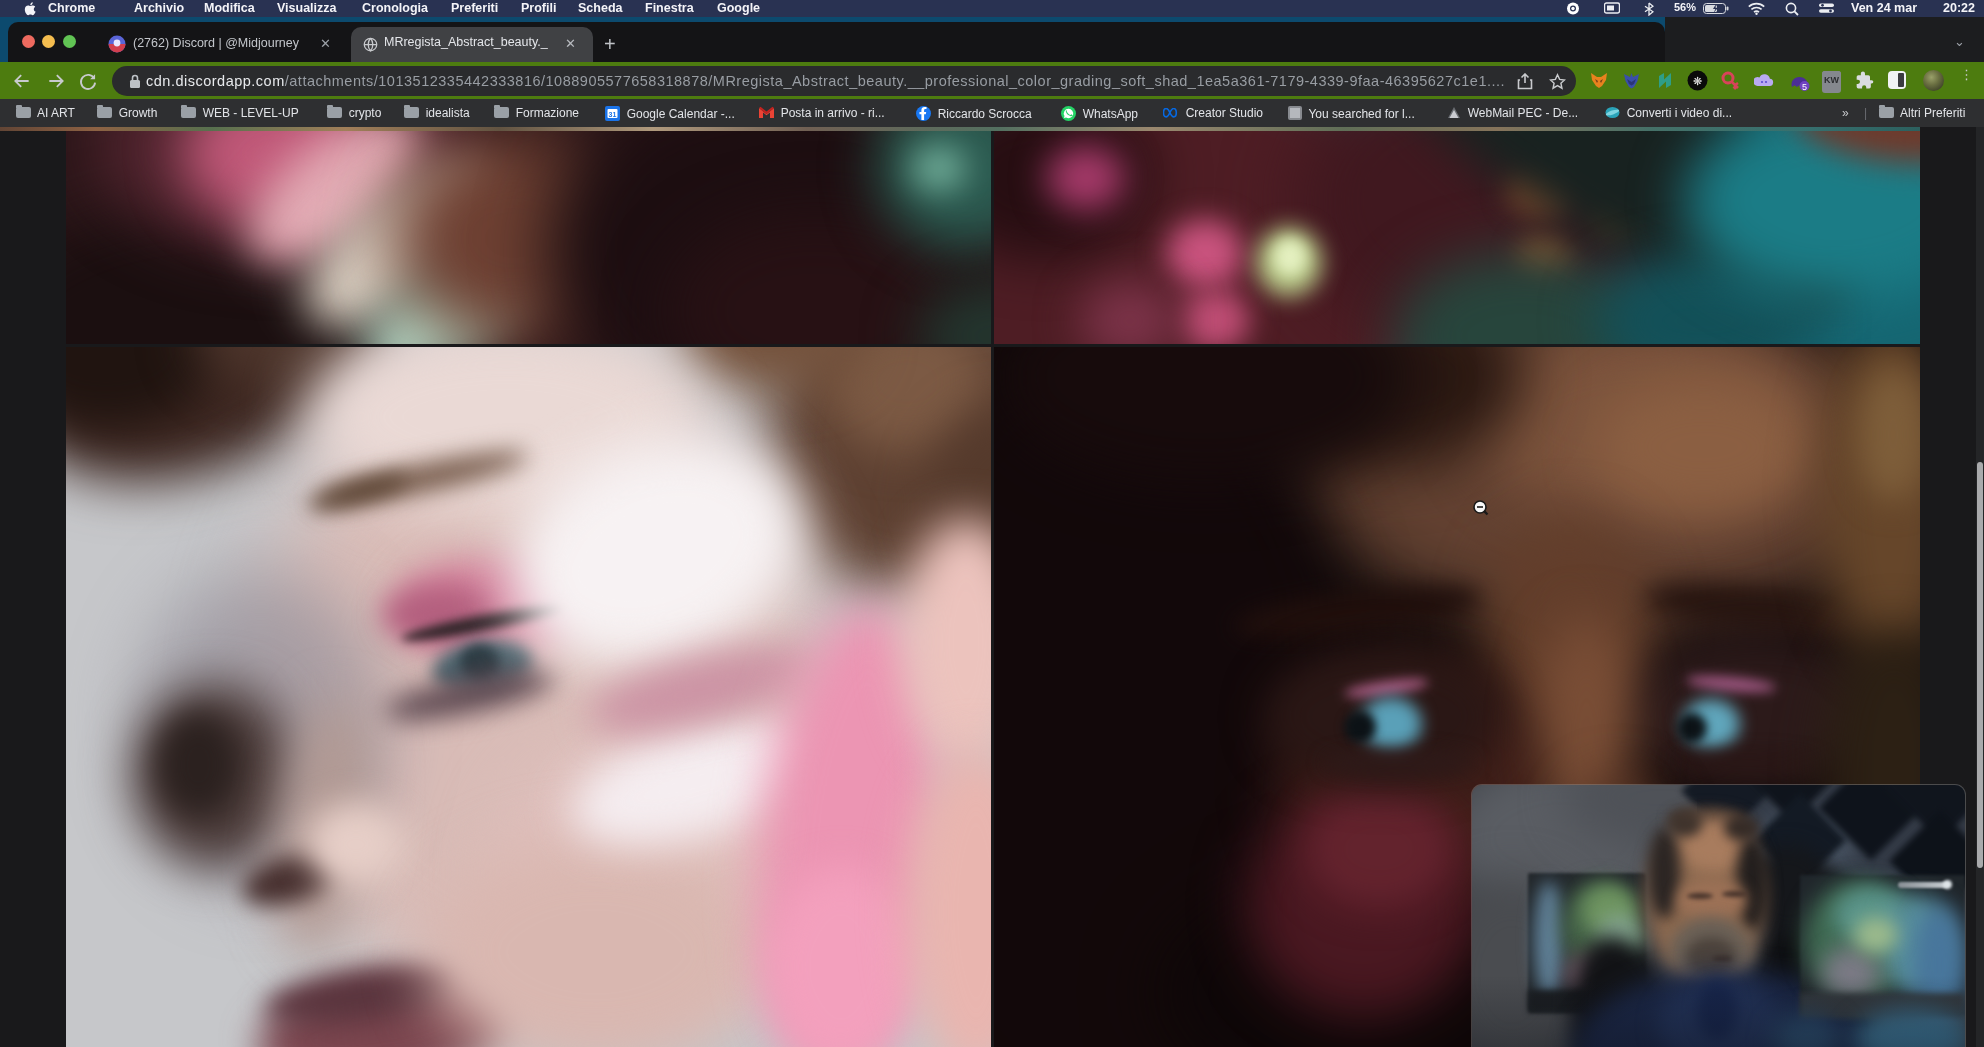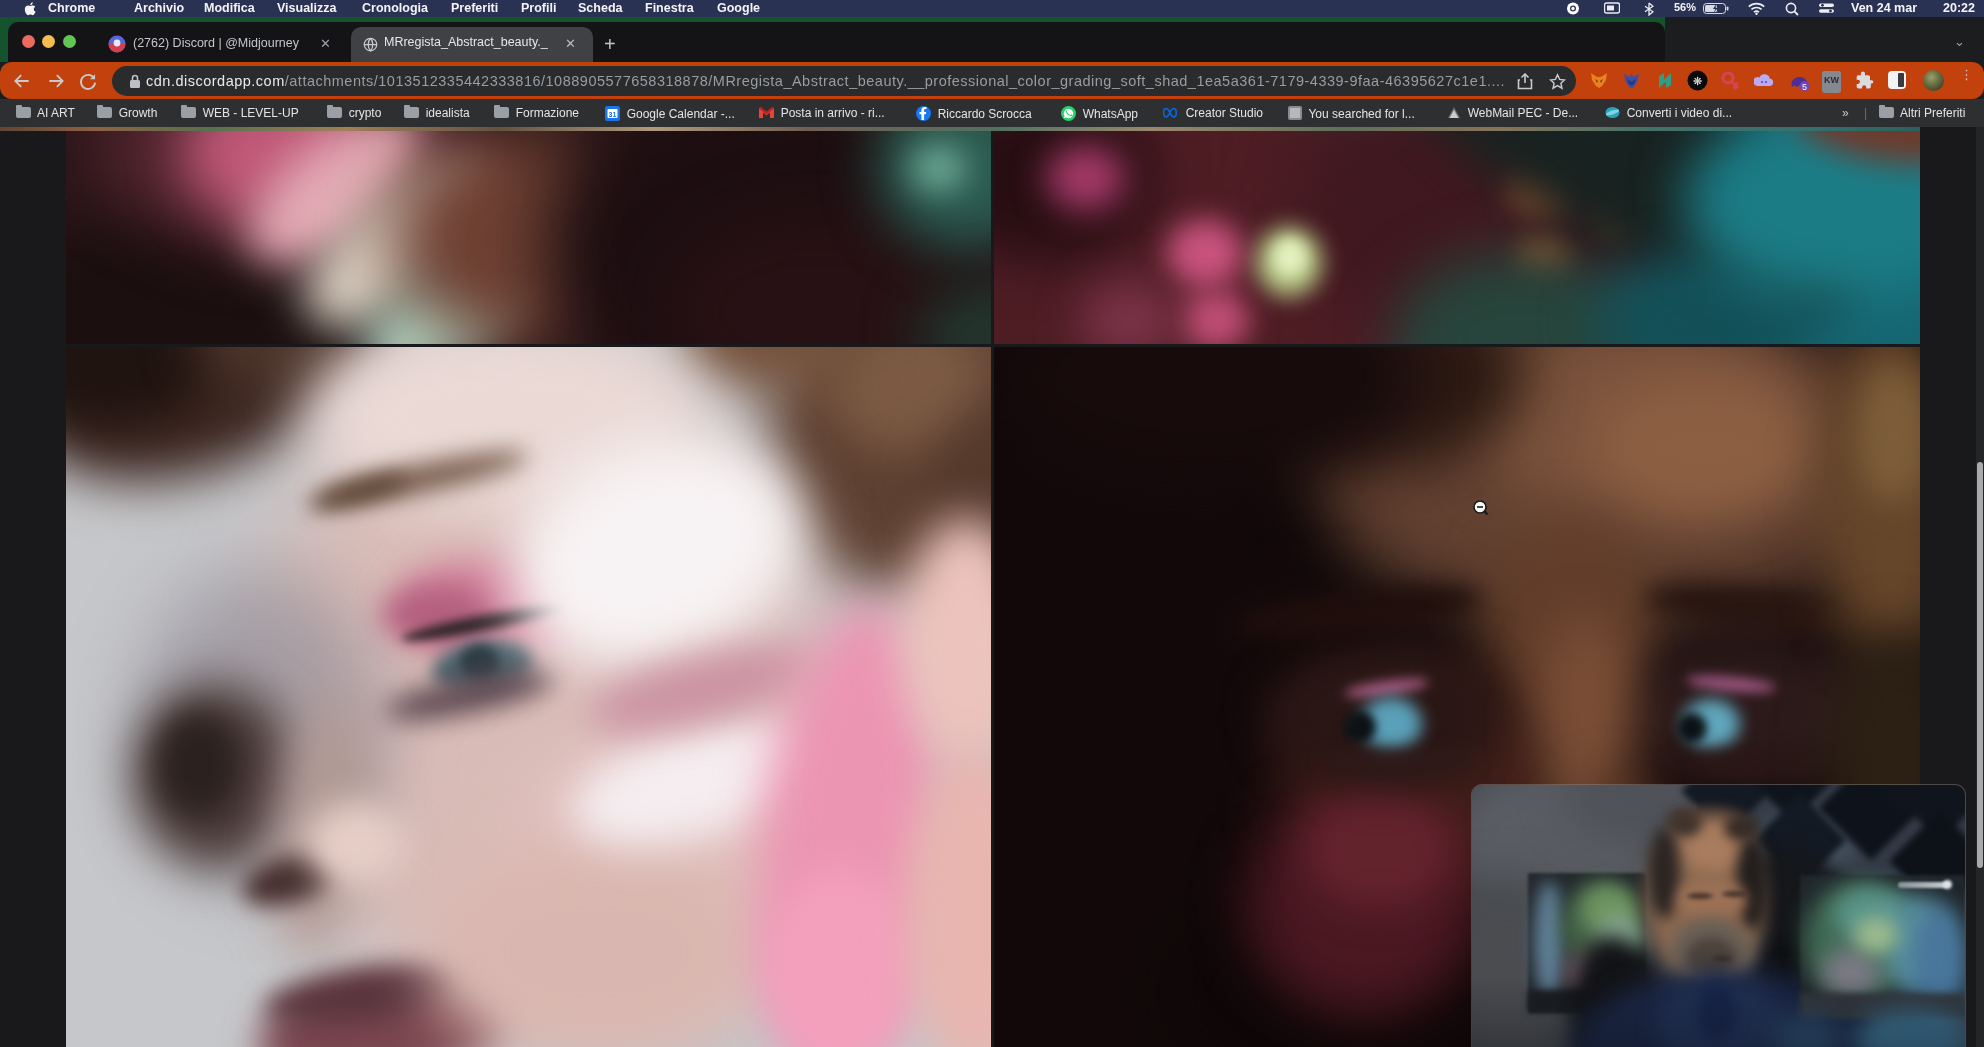--- a/index.html
+++ b/index.html
@@ -2,26 +2,26 @@
 <html><head>
 <meta charset="utf-8">
 <style>
   html,body{margin:0;padding:0;width:1984px;height:1047px;overflow:hidden;background:#1c1d1f;font-family:"Liberation Sans",sans-serif;}
   .abs{position:absolute;}
   #stage{position:relative;width:1984px;height:1047px;overflow:hidden;}
   
   #menubar{left:0;top:0;width:1984px;height:17px;background:#293252;color:#f4f4f8;font-size:12.5px;font-weight:600;}
   #menubar span{position:absolute;top:1px;white-space:nowrap;}
   
-  #tabbar{left:0;top:17px;width:1665px;height:45px;background:#14532d;}
+  #tabbar{left:0;top:17px;width:1665px;height:45px;background:#0c4a6e;}
   #tabbar .win{position:absolute;left:8px;top:5px;right:0;bottom:0;background:#141416;border-radius:10px 10px 0 0;}
   .tl{position:absolute;top:18px;width:13px;height:13px;border-radius:50%;}
   #activetab{left:351px;top:10px;width:242px;height:35px;background:#404144;border-radius:10px 10px 0 0;}
   
-  #toolbar{left:0;top:62px;width:1984px;height:37px;background:#c2410c;border-radius:12px;}
+  #toolbar{left:0;top:62px;width:1984px;height:37px;background:#4d7c0f;}
   #omnibox{left:112px;top:3.5px;width:1464px;height:30px;background:#2a2b2d;border-radius:15px;color:#9aa0a6;font-size:13.5px;line-height:30px;white-space:nowrap;overflow:hidden;}
   
   #bookmarks{left:0;top:99px;width:1984px;height:28px;background:#2e2f31;color:#e2e4e8;font-size:12px;}
   #bookmarks .bi{position:absolute;top:7px;white-space:nowrap;}
   .folder{display:inline-block;width:15px;height:11px;background:#9aa0a6;border-radius:2px;position:relative;vertical-align:-1px;}
   .folder:before{content:"";position:absolute;left:0;top:-2px;width:6px;height:3px;background:#9aa0a6;border-radius:1px 1px 0 0;}
   
   #content{left:0;top:127px;width:1984px;height:920px;background:#19191b;}
   .ph{position:absolute;overflow:hidden;}
   .blob{position:absolute;border-radius:50%;}

